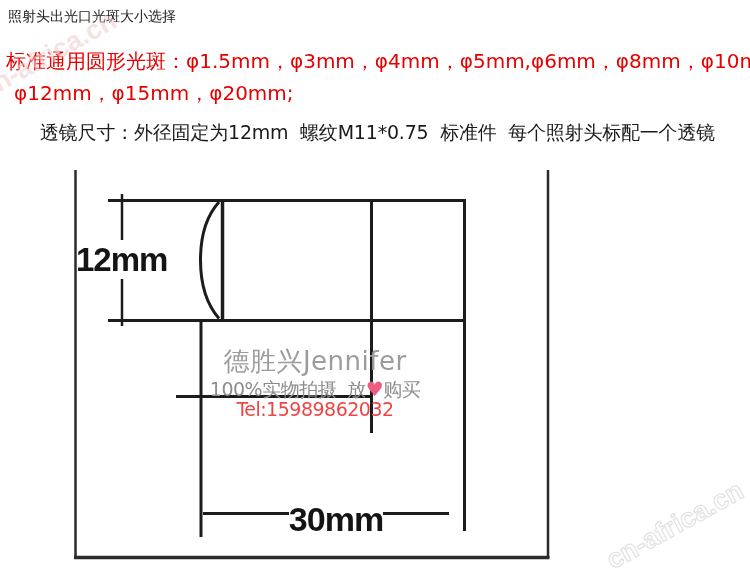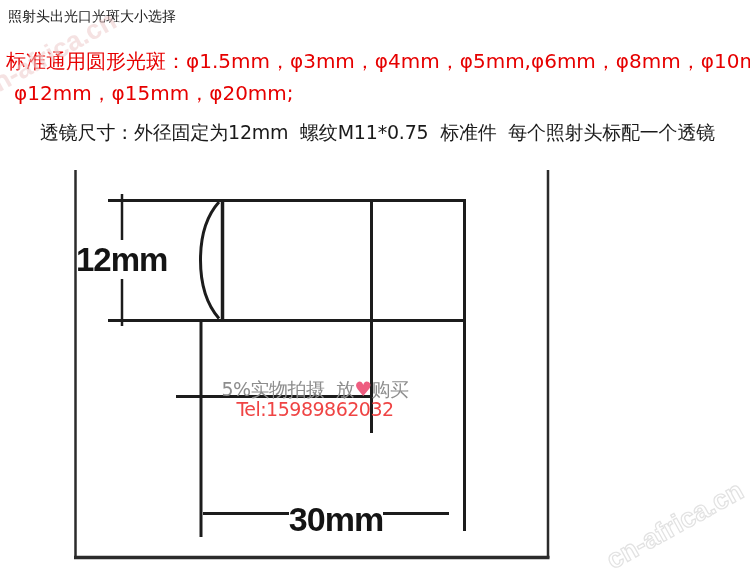--- a/index.html
+++ b/index.html
@@ -89,17 +89,18 @@
     </g>
     <g stroke="#1c1c1c" stroke-width="2.5" fill="none">
       <path d="M122 194 V240"></path>
       <path d="M122 279 V326"></path>
     </g>
 
     <text class="dim-label-svg" x="76" y="271" font-size="33" letter-spacing="-1">12mm</text>
     <text class="dim-label-svg" x="336" y="531" font-size="34" letter-spacing="-1" text-anchor="middle">30mm</text>
   </svg>
 
-  <div class="wm-center wm-slogan"><span>5%实物拍摄  放</span><span class="heart">♥</span><span>购买</span></div>
+  <div class="wm-center wm-shop">德胜兴Jennifer</div>
+  <div class="wm-center wm-slogan"><span>100%实物拍摄  放</span><span class="heart">♥</span><span>购买</span></div>
   <div class="wm-center wm-tel">Tel:15989862032</div>
 
 
 </div>
 
 </body></html>

